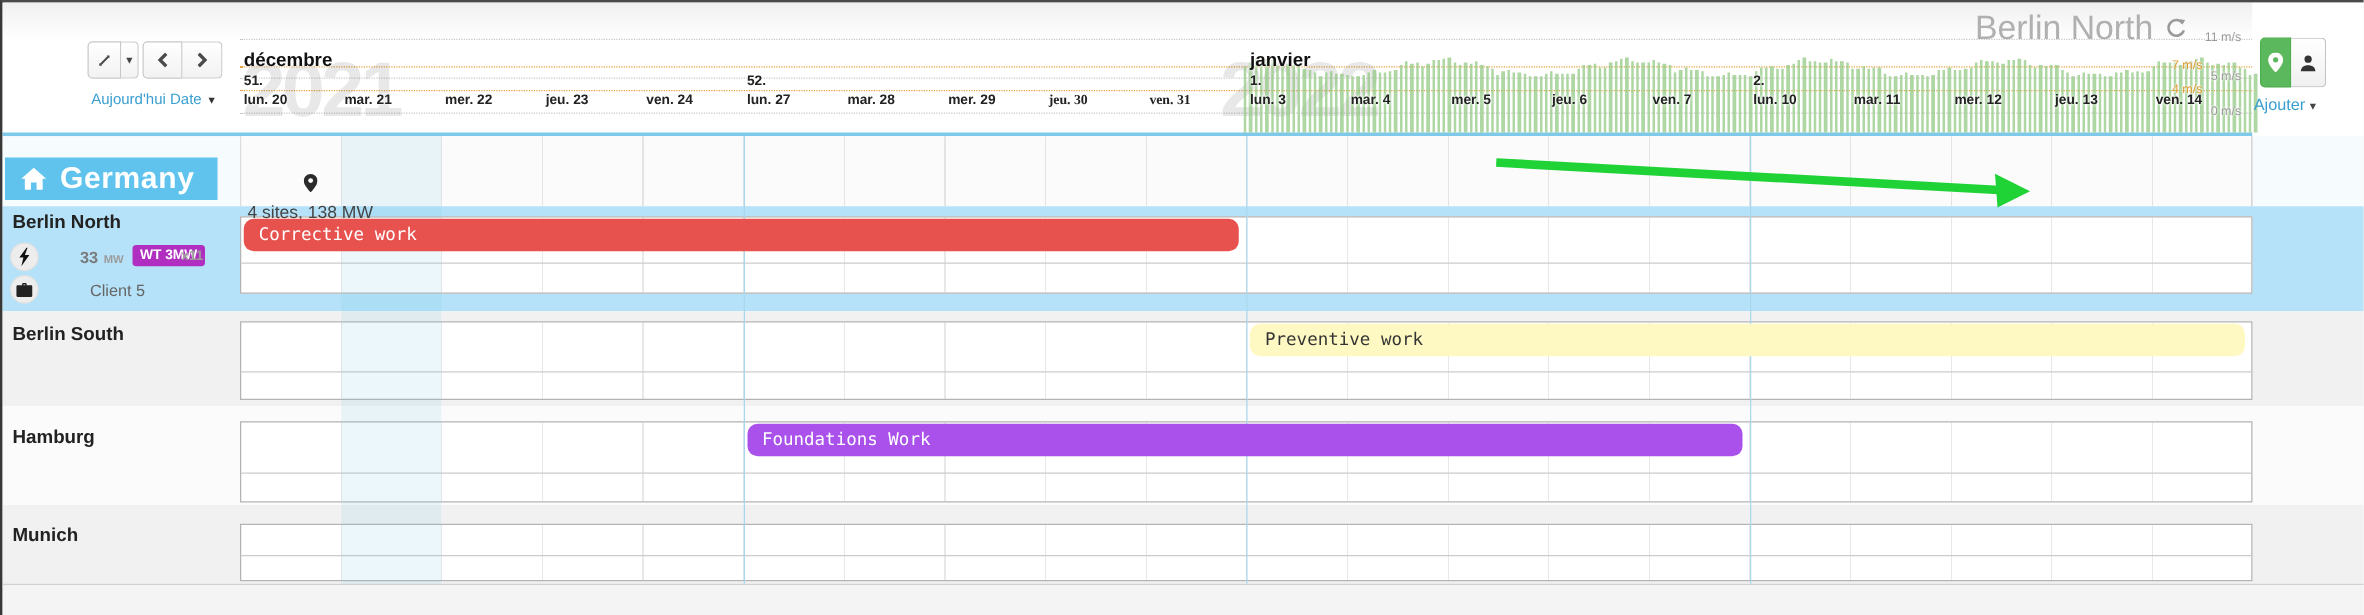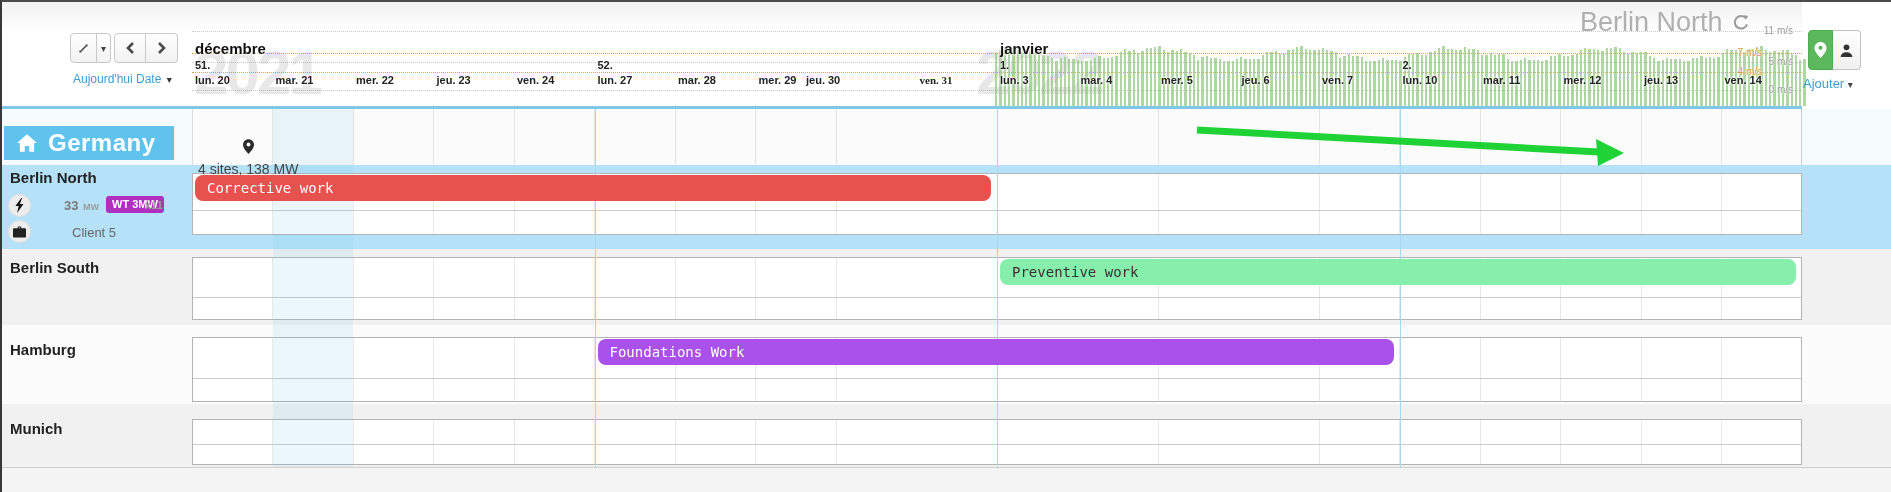--- a/index.html
+++ b/index.html
@@ -148,21 +148,21 @@
         <div class="week-label" style="left: 808px;">1.</div>
         <div class="week-label" style="left: 1210.5px;">2.</div>
         <div class="day-label" style="left: 3px;">lun. 20</div>
         <div class="day-label" style="left: 83.5px;">mar. 21</div>
         <div class="day-label" style="left: 164px;">mer. 22</div>
         <div class="day-label" style="left: 244.5px;">jeu. 23</div>
         <div class="day-label" style="left: 325px;">ven. 24</div>
         <div class="day-label" style="left: 405.5px;">lun. 27</div>
         <div class="day-label" style="left: 486px;">mar. 28</div>
         <div class="day-label" style="left: 566.5px;">mer. 29</div>
-        <div class="day-label" style="left: 614px;">jeu. 30</div>
+        <div class="day-label" style="left: 647px; font-family: Liberation Serif, serif;">jeu. 30</div>
         <div class="day-label" style="left: 727.5px; font-family: Liberation Serif, serif;">ven. 31</div>
         <div class="day-label" style="left: 808px;">lun. 3</div>
         <div class="day-label" style="left: 888.5px;">mar. 4</div>
         <div class="day-label" style="left: 969px;">mer. 5</div>
         <div class="day-label" style="left: 1049.5px;">jeu. 6</div>
         <div class="day-label" style="left: 1130px;">ven. 7</div>
         <div class="day-label" style="left: 1210.5px;">lun. 10</div>
         <div class="day-label" style="left: 1291px;">mar. 11</div>
         <div class="day-label" style="left: 1371.5px;">mer. 12</div>
         <div class="day-label" style="left: 1452px;">jeu. 13</div>
@@ -459,21 +459,21 @@
   </div>
 
   <div class="footer-strip"></div>
 
   <div id="overlays">
       <div class="colhl" style="left: 271px;"></div>
       <div class="wkline" style="left: 592.5px;"></div>
       <div class="wkline" style="left: 995px;"></div>
       <div class="wkline" style="left: 1397.5px;"></div>
       <div class="bar" style="left: 193px; width: 796px; top: 173px; background: rgb(232, 82, 78); color: rgb(255, 255, 255);">Corrective work</div>
-      <div class="bar" style="left: 998px; width: 796px; top: 257px; background: #86efac; color: rgb(51, 51, 51);">Preventive work</div>
+      <div class="bar" style="left: 998px; width: 796px; top: 257px; background: #fef9c3; color: rgb(51, 51, 51);">Preventive work</div>
       <div class="bar" style="left: 595.5px; width: 796px; top: 337px; background: rgb(169, 81, 234); color: rgb(255, 255, 255);">Foundations Work</div>
     </div>
 
   <svg class="arrow-overlay" viewBox="0 0 1891 492">
     <line id="arrowLine" x1="1195" y1="128" x2="1597" y2="150" stroke="#1fd337" stroke-width="7"></line>
     <polygon id="arrowHead" points="1622,151 1594,137 1596,164" fill="#1fd337"></polygon>
   </svg>
 
 </div>
 

